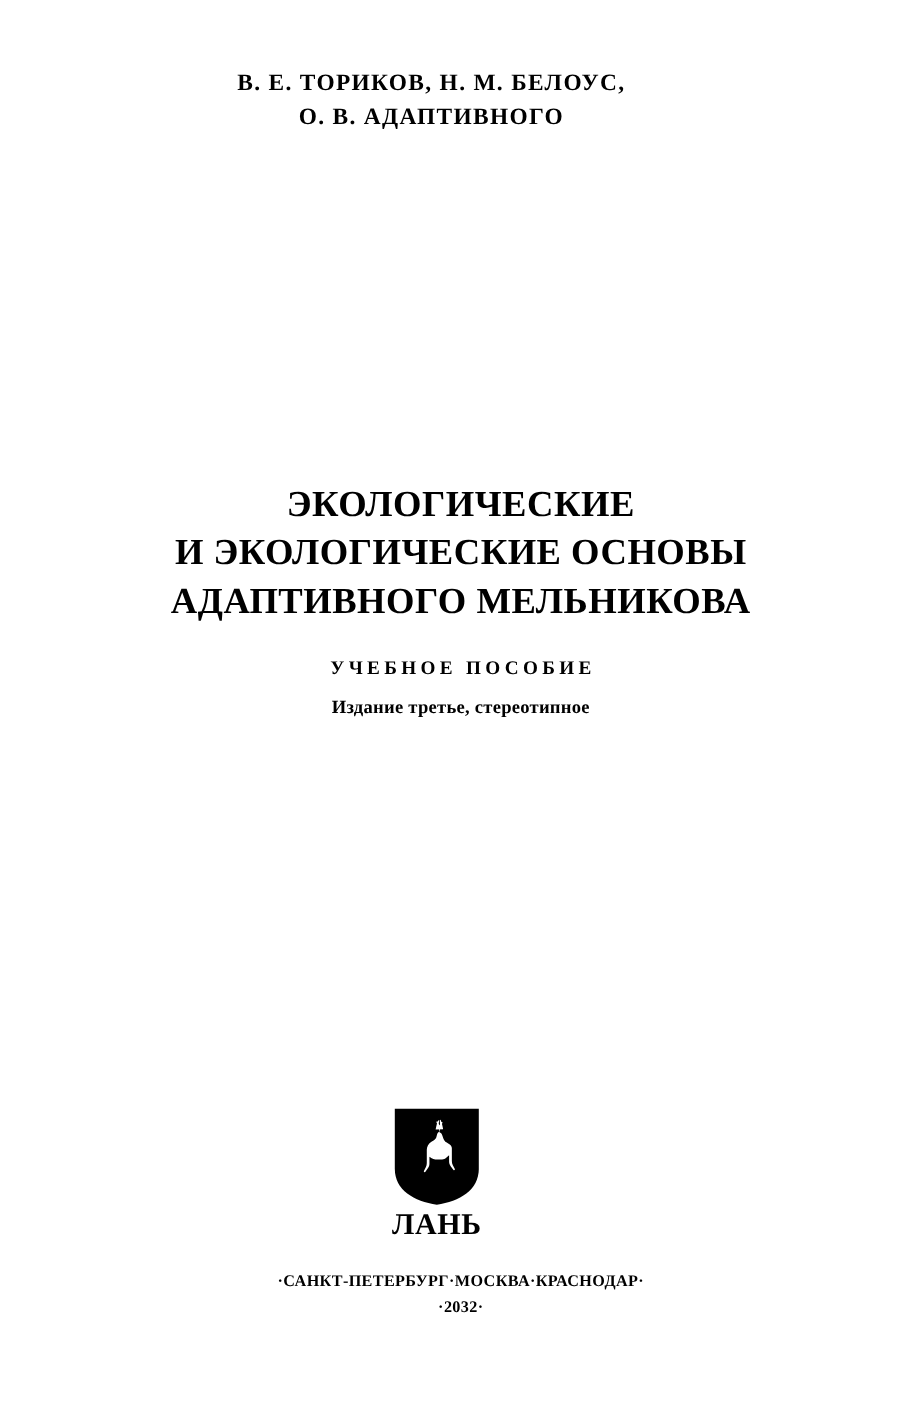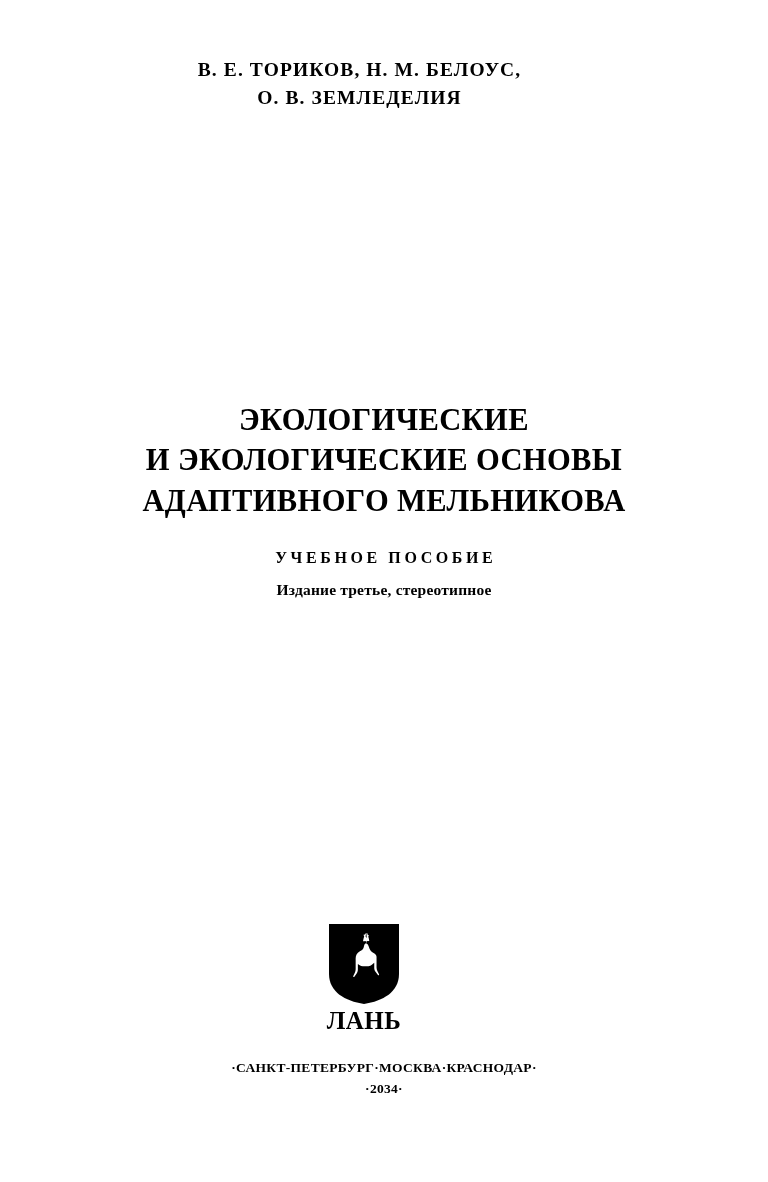--- a/index.html
+++ b/index.html
@@ -109,21 +109,21 @@
     white-space: pre;
   }
 </style>
 </head>
 <body>
 
 <div class="page">
 
   <div class="authors">
     <span class="line">В. Е. ТОРИКОВ, Н. М. БЕЛОУС,</span>
-    <span class="line">О. В. ЗЕМЛЕДЕЛИЯ</span>
+    <span class="line">О. В. АДАПТИВНОГО</span>
   </div>
 
   <div class="title-block">
     <div class="title">
       <span class="line">ЭКОЛОГИЧЕСКИЕ</span>
       <span class="line">И ЭКОЛОГИЧЕСКИЕ ОСНОВЫ</span>
       <span class="line">АДАПТИВНОГО МЕЛЬНИКОВА</span>
     </div>
     <div class="subtitle">УЧЕБНОЕ ПОСОБИЕ</div>
     <div class="edition">Издание третье, стереотипное</div>
@@ -179,16 +179,16 @@
                  c-0.1 -0.8 0.7 -1.0 1.0 -0.2
                  c0.7 1.8 1.5 4.6 2.1 8.0
                  z" transform="translate(-4,0) scale(0.92) translate(6,4)"></path>
       </g>
     </svg>
     <span class="logo-word">ЛАНЬ</span>
   </div>
 
   <div class="imprint">
     <span class="line">·САНКТ-ПЕТЕРБУРГ·МОСКВА·КРАСНОДАР·</span>
-    <span class="line">·2034·</span>
+    <span class="line">·2032·</span>
   </div>
 
 </div>
 
 </body></html>

